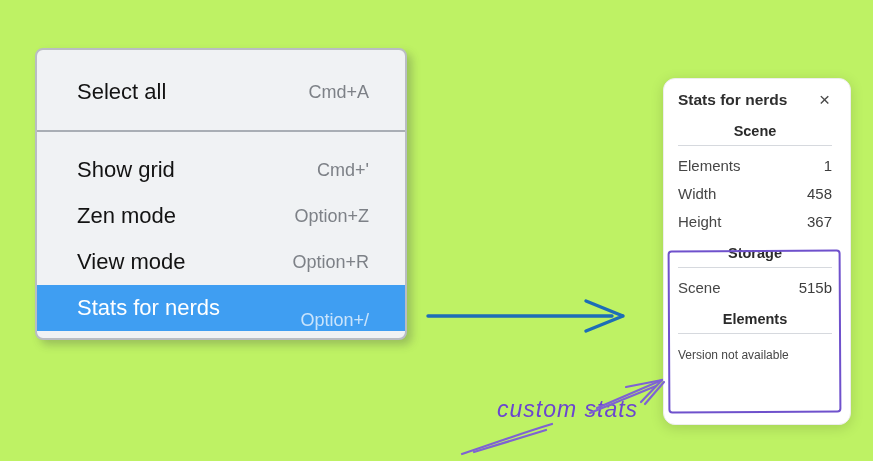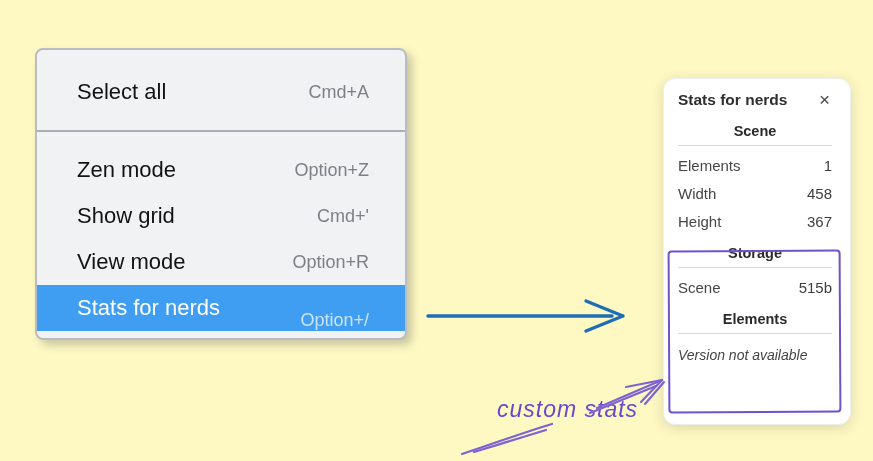--- a/index.html
+++ b/index.html
@@ -2,21 +2,21 @@
 <html><head>
 <meta charset="utf-8">
 <style>
   * { margin: 0; padding: 0; box-sizing: border-box; }
   html, body { background: #ffffff; }
   body { font-family: "Liberation Sans", sans-serif; }
   .canvas {
     position: relative;
     width: 873px;
     height: 461px;
-    background: #fef9c3;
+    background: #bef264;
     overflow: hidden;
   }
 
   
   .context-menu {
     position: absolute;
     left: 35px; top: 48px;
     width: 372px; height: 292px;
     background: #f0f2f4;
     border: 2px solid #b9bdc3;
@@ -101,21 +101,21 @@
     border-top: 1px solid #d6d9de;
     margin: 0 0 6px 0;
   }
   .stat-row {
     display: flex;
     justify-content: space-between;
     font-size: 15px;
     line-height: 28px;
   }
   .stat-row .stat-value { color: #3e3e3e; }
-  .version-note { font-size: 14px; line-height: 30px; color: #464646; font-style: italic; }
+  .version-note { font-size: 12px; line-height: 30px; color: #464646; }
 
   
   .highlight-rect {
     position: absolute;
     left: 668px; top: 250px;
     width: 173px; height: 163px;
     border: 2px solid #6f51cc;
     border-radius: 4px;
     transform: rotate(-0.3deg);
     pointer-events: none;
@@ -140,26 +140,26 @@
   <div class="context-menu">
     <div class="menu-section-top">
       <div class="menu-item">
         <span class="label">Select all</span>
         <span class="shortcut">Cmd+A</span>
       </div>
     </div>
     <hr class="menu-divider">
     <div class="menu-section-bottom">
       <div class="menu-item">
+        <span class="label">Show grid</span>
+        <span class="shortcut">Cmd+'</span>
+      </div>
+      <div class="menu-item">
         <span class="label">Zen mode</span>
         <span class="shortcut">Option+Z</span>
-      </div>
-      <div class="menu-item">
-        <span class="label">Show grid</span>
-        <span class="shortcut">Cmd+'</span>
       </div>
       <div class="menu-item">
         <span class="label">View mode</span>
         <span class="shortcut">Option+R</span>
       </div>
       <div class="menu-item highlighted">
         <span class="label">Stats for nerds</span>
         <span class="shortcut">Option+/</span>
       </div>
     </div>

